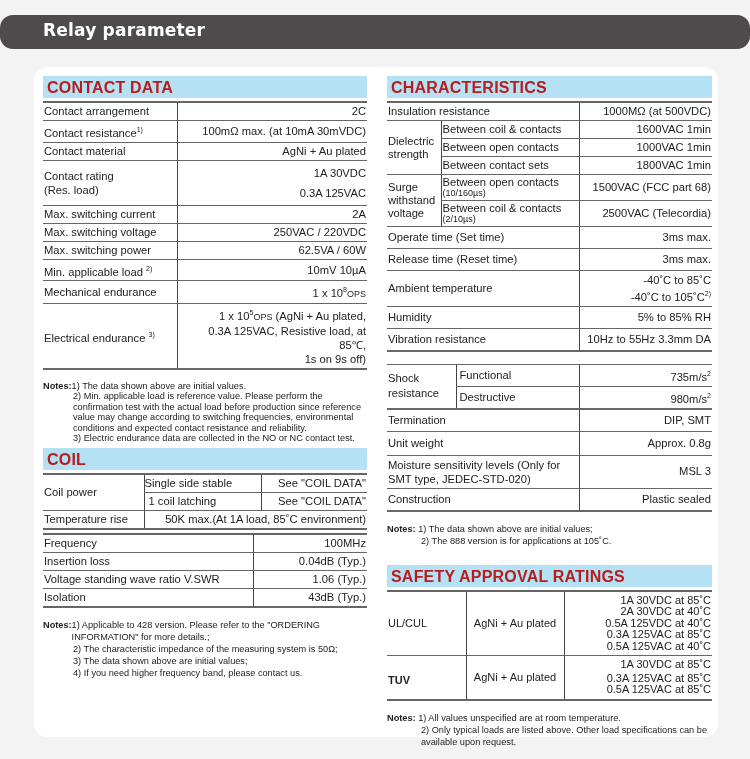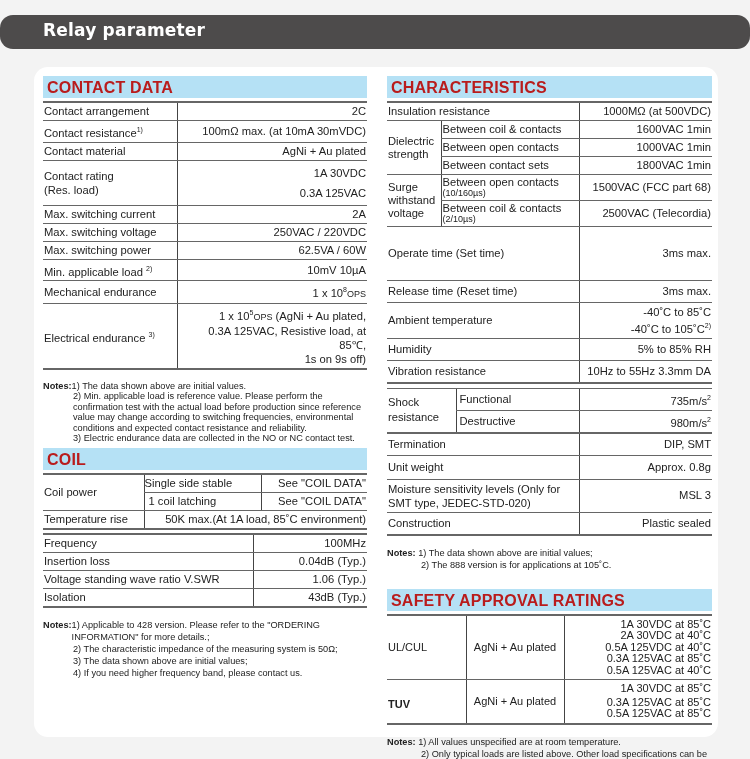--- a/index.html
+++ b/index.html
@@ -183,42 +183,42 @@
     <tr>
       <td rowspan="2" style="line-height:13px"><span>Surge</span><br><span>withstand</span><br><span>voltage</span></td>
       <td class="m" style="line-height:10px"><span>Between open contacts</span><br><span class="small">(10/160µs)</span></td>
       <td class="v">1500VAC (FCC part 68)</td>
     </tr>
     <tr>
       <td class="m" style="line-height:10px"><span>Between coil &amp; contacts</span><br><span class="small">(2/10µs)</span></td>
       <td class="v">2500VAC (Telecordia)</td>
     </tr>
     <tr>
-          <td colspan="2" style="padding:20px 1px">Operate time (Set time)</td>
+          <td colspan="2" style="padding:4px 1px">Operate time (Set time)</td>
           <td class="v">3ms max.</td>
         </tr>
     <tr>
           <td colspan="2" style="padding:4px 1px">Release time (Reset time)</td>
           <td class="v">3ms max.</td>
         </tr>
     <tr>
           <td colspan="2">Ambient temperature</td>
           <td class="v" style="line-height:14px"><span>-40˚C to 85˚C</span><br><span>-40˚C to 105˚C</span><sup>2)</sup></td>
         </tr>
     <tr>
           <td colspan="2" style="padding:4px 1px">Humidity</td>
           <td class="v">5% to 85% RH</td>
         </tr>
     <tr>
           <td colspan="2" style="padding:4px 1px">Vibration resistance</td>
           <td class="v">10Hz to 55Hz 3.3mm DA</td>
         </tr>
   </tbody>
     </table>
-  <table style="margin-top:4px">
+  <table style="margin-top:12px">
     <colgroup>
         <col style="width:69px">
         <col style="width:123px">
         <col>
       </colgroup>
     <tbody>
         <tr>
       <td rowspan="2" style="line-height:15px;border-top:1px solid #666"><span>Shock</span><br><span>resistance</span></td>
       <td class="m" style="border-top:1px solid #666;padding:4px 3px">Functional</td>
       <td class="v" style="border-top:1px solid #666"><span>735m/s</span><sup>2</sup></td>

